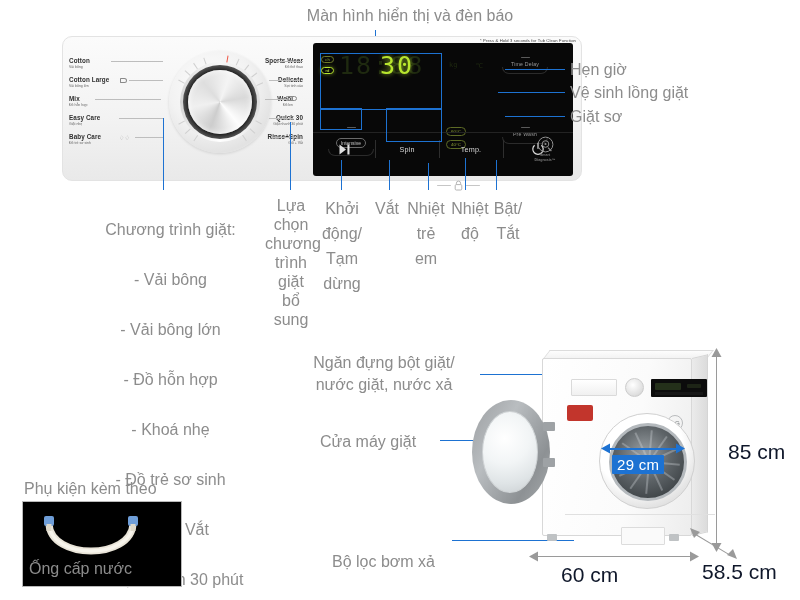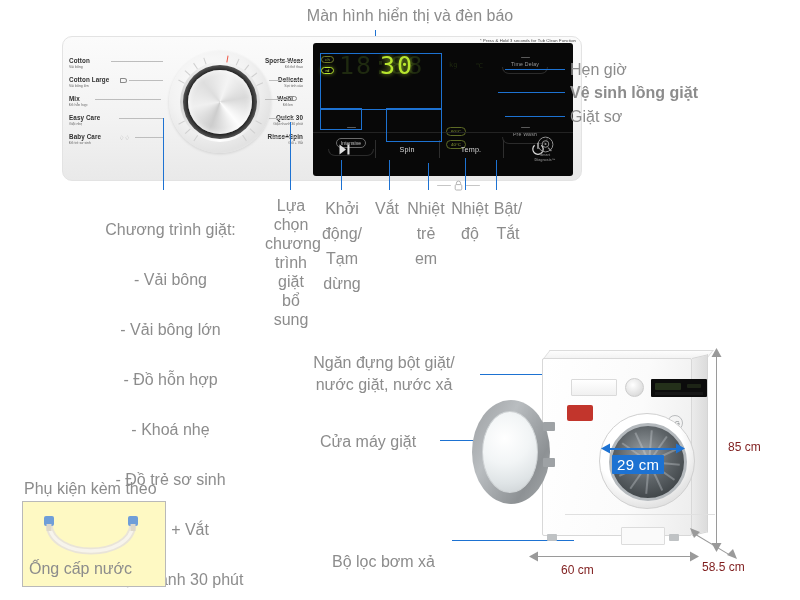--- a/index.html
+++ b/index.html
@@ -110,22 +110,22 @@
   #smartdiag {
     position: absolute; left: 528px; top: 136px; width: 34px; text-align: center; color: #7b7b7b;
   }
   #smartdiag .sd-t { font-size: 3.6px; line-height: 4.6px; font-weight: bold; }
 
   .childlock-emb { position: absolute; left: 374px; bottom: -11px; display: flex; align-items: center; gap: 3px; }
   .childlock-emb .bar { width: 14px; height: 1.2px; background: #c6c6c6; border-radius: 1px; }
 
   
   #acc-box {
-    position: absolute; left: 22px; top: 501px; width: 144px; height: 86px;
-    border: 1px solid #b9b9b9; background: #fef9c3;
+    position: absolute; left: 22px; top: 501px; width: 160px; height: 86px;
+    border: 1px solid #b9b9b9; background: #000000;
   }
   .hose { position: absolute; left: 14px; top: 12px; width: 108px; height: 50px; }
 
   
   #washer { position: absolute; left: 520px; top: 348px; width: 200px; height: 200px; }
   .w-body {
     position: absolute; left: 22px; top: 10px; width: 150px; height: 178px;
     background: linear-gradient(100deg,#ffffff 0%,#fbfbfb 60%,#ededed 100%);
     border: 1px solid #d8d8d8; border-radius: 2px;
   }
@@ -201,21 +201,21 @@
   .w-od-inner {
     position: absolute; left: 10px; top: 11px; right: 12px; bottom: 11px; border-radius: 50%/50%;
     background: radial-gradient(circle at 40% 33%, #ffffff 0%, #f2f5f6 40%, #dfe4e6 72%, #c8cdd0 100%);
     border: 1px solid #cfd3d5;
   }
   .w-hinge { position: absolute; right: -5px; width: 12px; height: 9px; background: #9ea2a5; border-radius: 1px; }
 
   .dim-line { position: absolute; background: #9a9a9a; }
   .dim-line.h { height: 1px; }
   .dim-line.v { width: 1px; }
-  .dim-txt { position: absolute; color: #7f1d1d; font-size: 12px; white-space: nowrap; }
+  .dim-txt { position: absolute; color: #0f172a; font-size: 21px; white-space: nowrap; }
 
   #badge29 {
     position: absolute; left: 612px; top: 455px; background: #1d72d2; color: #fff;
     font-size: 15px; padding: 1px 5px; border-radius: 1px; letter-spacing: .3px;
   }
   .blue-arrow-line { position: absolute; height: 2px; background: #1d72d2; }
 </style>
 </head>
 <body>
 
@@ -392,21 +392,21 @@
 
   <div class="box-outline" style="left:320px; top:53px; width:122px; height:57px;"></div>
   <div class="box-outline" style="left:386px; top:108px; width:56px; height:34px;"></div>
   <div class="box-outline" style="left:320px; top:108px; width:42px; height:22px;"></div>
 
   <div class="lead h" style="left:505px; top:69px; width:60px;"></div>
   <div class="lead h" style="left:498px; top:92px; width:67px;"></div>
   <div class="lead h" style="left:505px; top:116px; width:60px;"></div>
 
   <div class="anno anno-l" style="left:570px; top:60px; font-size:16px;">Hẹn giờ</div>
-  <div class="anno anno-l" style="left:570px; top:83px; font-size:16px;font-weight:bold;">Vệ sinh lồng giặt</div>
+  <div class="anno anno-l" style="left:570px; top:83px; font-size:16px;">Vệ sinh lồng giặt</div>
   <div class="anno anno-l" style="left:570px; top:107px; font-size:16px;">Giặt sơ</div>
 
   <div class="lead v" style="left:163px; top:118px; height:72px;"></div>
   <div class="lead v" style="left:290px; top:122px; height:68px;"></div>
   <div class="lead v" style="left:341px; top:160px; height:30px;"></div>
   <div class="lead v" style="left:389px; top:160px; height:30px;"></div>
   <div class="lead v" style="left:428px; top:163px; height:27px;"></div>
   <div class="lead v" style="left:465px; top:158px; height:32px;"></div>
   <div class="lead v" style="left:496px; top:160px; height:30px;"></div>
 

